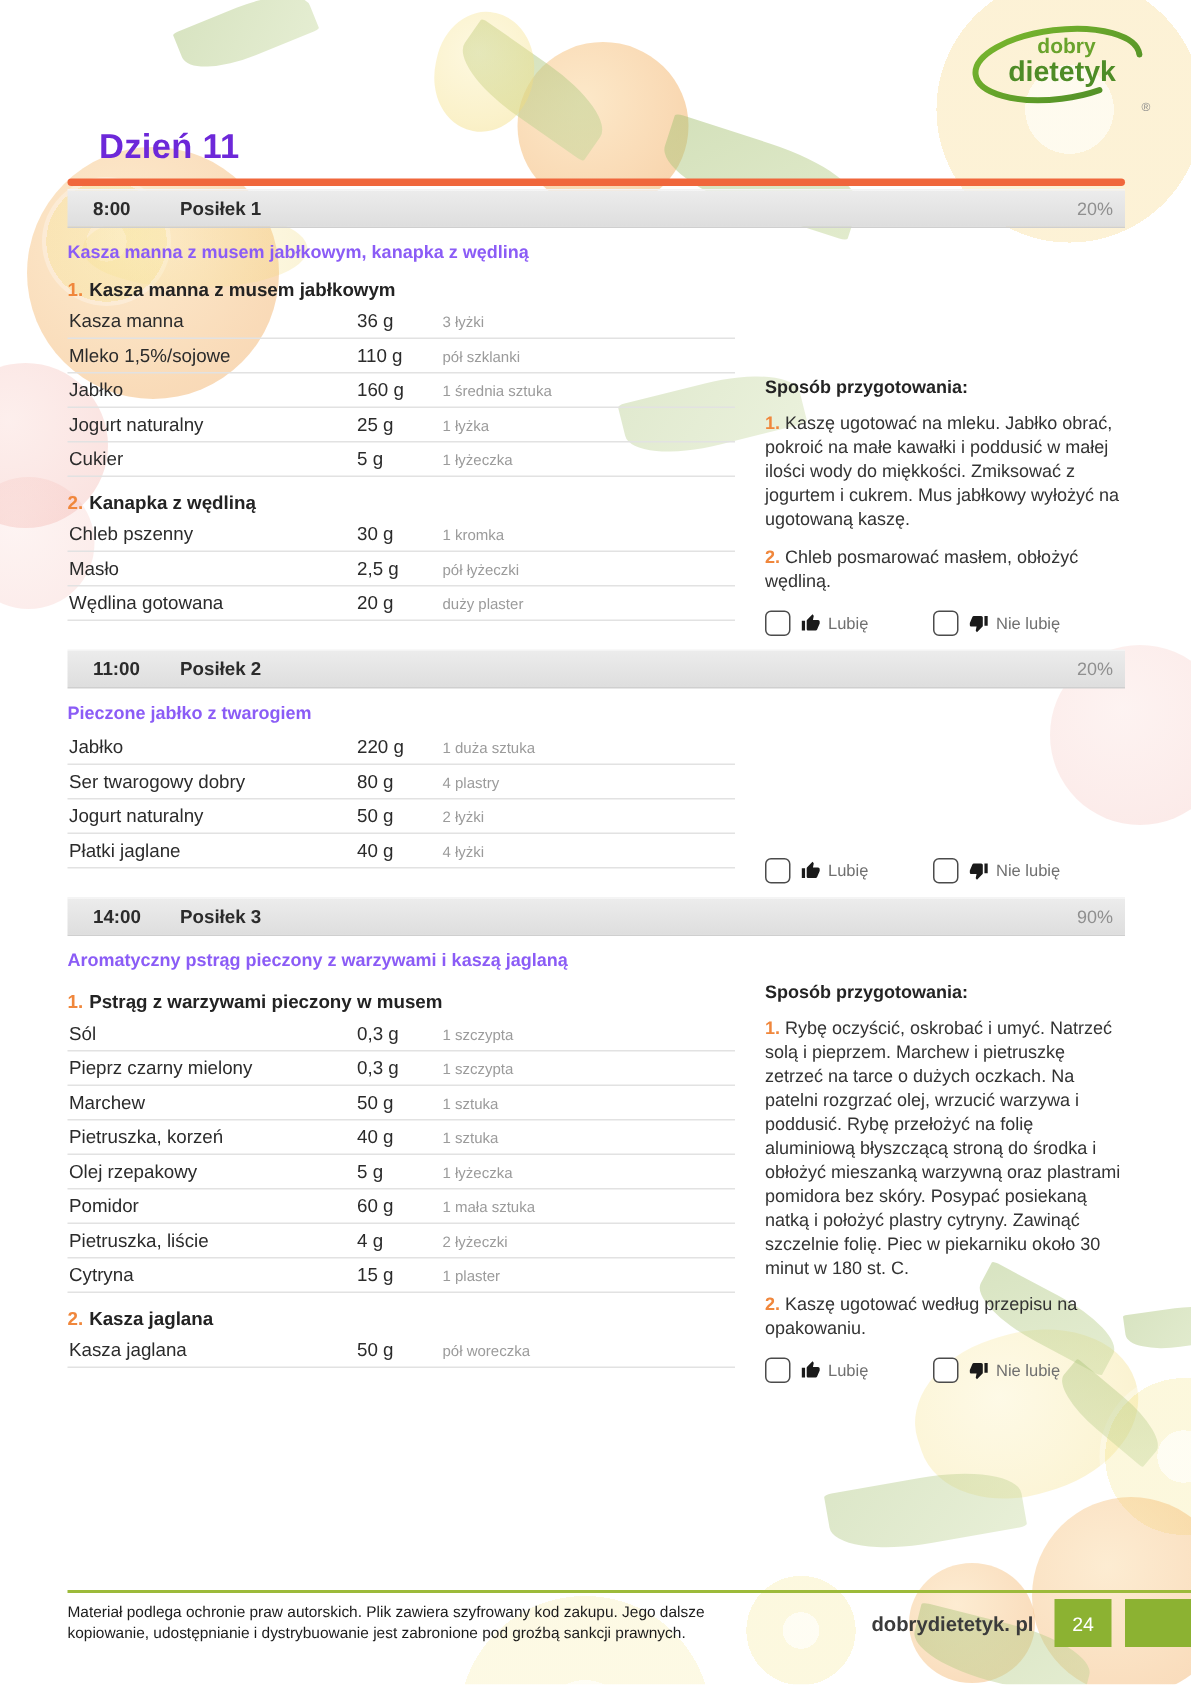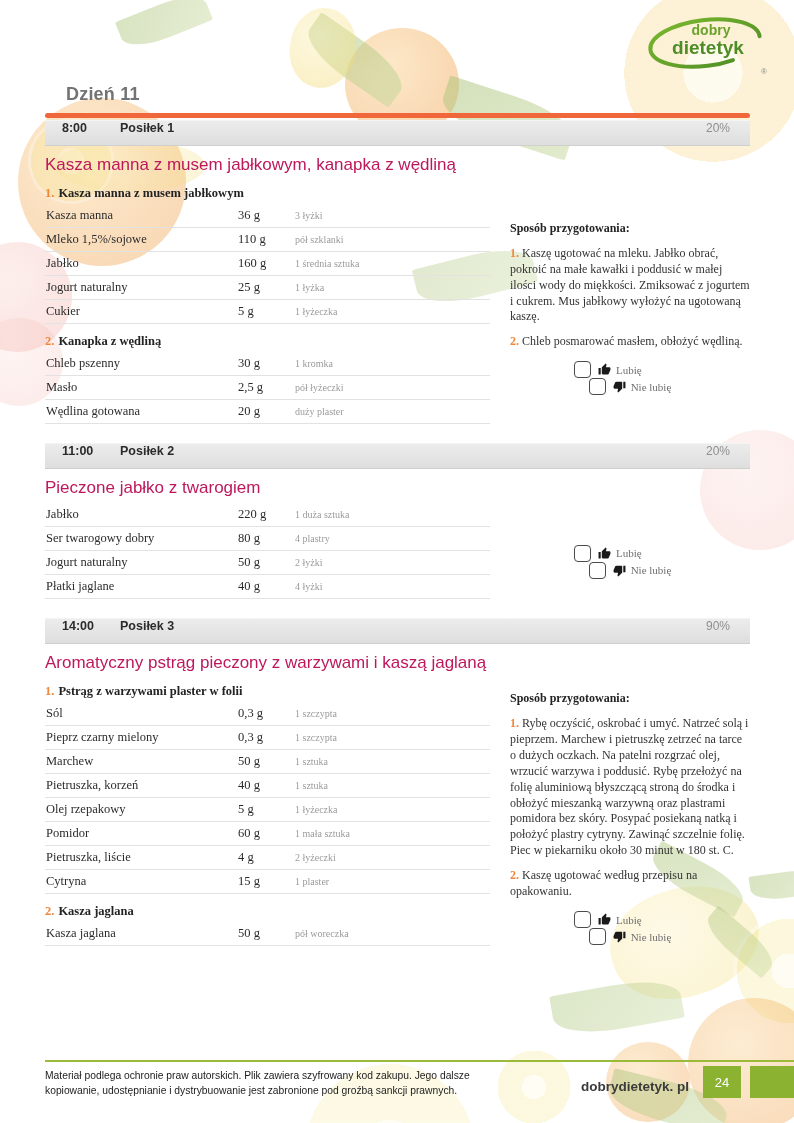--- a/index.html
+++ b/index.html
@@ -15,62 +15,62 @@
   .lemon-f{background:radial-gradient(circle at 40% 35%,#fbeeb2,#f4dd7a 70%,#eccf5e);}
   .pink-f{background:radial-gradient(circle at 40% 35%,#f8c9c2,#f0a39b 75%,#ec948d);}
   .slice-o{background:radial-gradient(circle,#fdf3d0 0 22%,#f8d98a 22% 66%,#ffffff 66% 74%,#f3c05e 74% 100%);border-radius:50%;}
   .slice-l{background:radial-gradient(circle,#fdf8d8 0 22%,#f6e894 22% 66%,#ffffff 66% 74%,#f0da6a 74% 100%);border-radius:50%;}
 
   
   .logo{position:absolute;left:645px;top:10px;width:128px;height:70px;z-index:2;}
 
   
   .content{position:absolute;left:45px;top:84px;width:705px;z-index:2;}
-  .day-title{margin:0 0 8px 21px;font-size:18px;font-weight:bold;color:#737373;letter-spacing:.2px;}
+  .day-title{margin:0 0 8px 21px;font-size:23px;font-weight:bold;color:#6d28d9;letter-spacing:.2px;}
   .day-accent{height:5px;background:#f0673c;border-radius:3px;margin-bottom:2px;}
 
   .meal{margin-bottom:9px;}
-  .meal-header{display:flex;align-items:flex-start;height:24px;background:linear-gradient(#ececec,#dedede);
+  .meal-header{display:flex;align-items:center;height:24px;background:linear-gradient(#ececec,#dedede);
     border-top:1px solid #f4f4f4;border-bottom:1px solid #cfcfcf;font-size:12.5px;font-weight:600;color:#2b2b2b;}
   .mh-time{width:58px;padding-left:17px;}
   .mh-name{flex:1;}
-  .mh-pct{padding-right:20px;font-weight:400;color:#8f8f8f;font-size:12px;}
-
-  .meal-title{font-size:17px;font-weight:normal;color:#be185d;margin:9px 0 5px 0;}
-  .meal-body{display:flex;align-items:center;font-family:Liberation Serif, serif;}
+  .mh-pct{padding-right:8px;font-weight:400;color:#8f8f8f;font-size:12px;}
+
+  .meal-title{font-size:12px;font-weight:bold;color:#8b5cf6;margin:9px 0 5px 0;}
+  .meal-body{display:flex;align-items:flex-end;}
   .col-left{width:445px;}
   .v-divider{width:1px;background:#dcdcdc;margin:2px 9px 4px 10px;}
   .col-right{width:240px;}
 
   .recipe-header{font-size:12.5px;font-weight:bold;color:#232323;margin:6px 0 3px 0;}
   .recipe-header + .ing-table{margin-top:1px;}
   .ing-table{margin-bottom:10px;}
   .r-num{color:#f0873c;margin-right:4px;}
   .ing-row{display:flex;align-items:baseline;border-bottom:1px solid #e2e2e2;padding:4px 0 4px 1px;}
   .ing-name{flex:0 0 192px;font-size:12.5px;color:#2b2b2b;}
   .ing-amt{flex:0 0 57px;font-size:12.5px;color:#2b2b2b;}
   .ing-msr{font-size:10px;color:#9b9b9b;}
 
   .prep-title{font-size:12px;font-weight:bold;color:#232323;margin:2px 0 10px 0;}
   .prep-step{font-size:12px;line-height:1.33;color:#333;margin:0 0 9px 0;}
   .prep-step b{color:#232323;}
   .step-num{color:#f0873c;font-weight:bold;}
 
-  .vote-row{display:flex;align-items:center;margin-top:11px;flex-direction:column;}
+  .vote-row{display:flex;align-items:center;margin-top:11px;}
   .vote{display:flex;align-items:center;}
   .vote.first{width:112px;}
   .cbx{width:15px;height:15px;border:1.5px solid #4b4b4b;border-radius:4px;background:#fff;margin-right:7px;display:inline-block;}
   .thumb{width:13px;height:13px;fill:#1a1a1a;margin-right:5px;}
   .thumb.down{transform:rotate(180deg);}
   .vlabel{font-size:11px;color:#6f6f6f;}
 
   
   .footer{position:absolute;left:45px;right:0;top:1060px;z-index:3;}
   .footer-line{height:2px;background:#9cba3a;margin-bottom:4px;}
-  .footer-row{display:flex;align-items:center;}
+  .footer-row{display:flex;align-items:flex-start;}
   .copyright{width:440px;font-size:10.3px;line-height:1.38;color:#1c1c1c;padding-top:3px;}
   .f-spacer{flex:1;}
   .website{font-size:13.5px;font-weight:bold;color:#3b3b3b;margin:9px 14px 0 0;}
   .page-box{width:38px;height:32px;background:#8cb232;color:#fff;font-size:13px;display:flex;align-items:center;justify-content:center;margin-right:9px;}
   .end-box{width:44px;height:32px;background:#8cb232;margin-right:0;}
 </style>
 </head>
 <body>
 
 <div class="page">
@@ -256,21 +256,21 @@
         </section>
         <section class="meal">
           <div class="meal-header">
             <span class="mh-time">14:00</span>
             <span class="mh-name">Posiłek 3</span>
             <span class="mh-pct">90%</span>
           </div>
           <div class="meal-title">Aromatyczny pstrąg pieczony z warzywami i kaszą jaglaną</div>
           <div class="meal-body">
             <div class="col-left">
-              <div class="recipe-header"><span class="r-num">1.</span><span class="r-name">Pstrąg z warzywami plaster w folii</span></div>
+              <div class="recipe-header"><span class="r-num">1.</span><span class="r-name">Pstrąg z warzywami pieczony w musem</span></div>
               <div class="ing-table">
                 <div class="ing-row">
                   <span class="ing-name">Sól</span>
                   <span class="ing-amt">0,3 g</span>
                   <span class="ing-msr">1 szczypta</span>
                 </div>
                 <div class="ing-row">
                   <span class="ing-name">Pieprz czarny mielony</span>
                   <span class="ing-amt">0,3 g</span>
                   <span class="ing-msr">1 szczypta</span>

